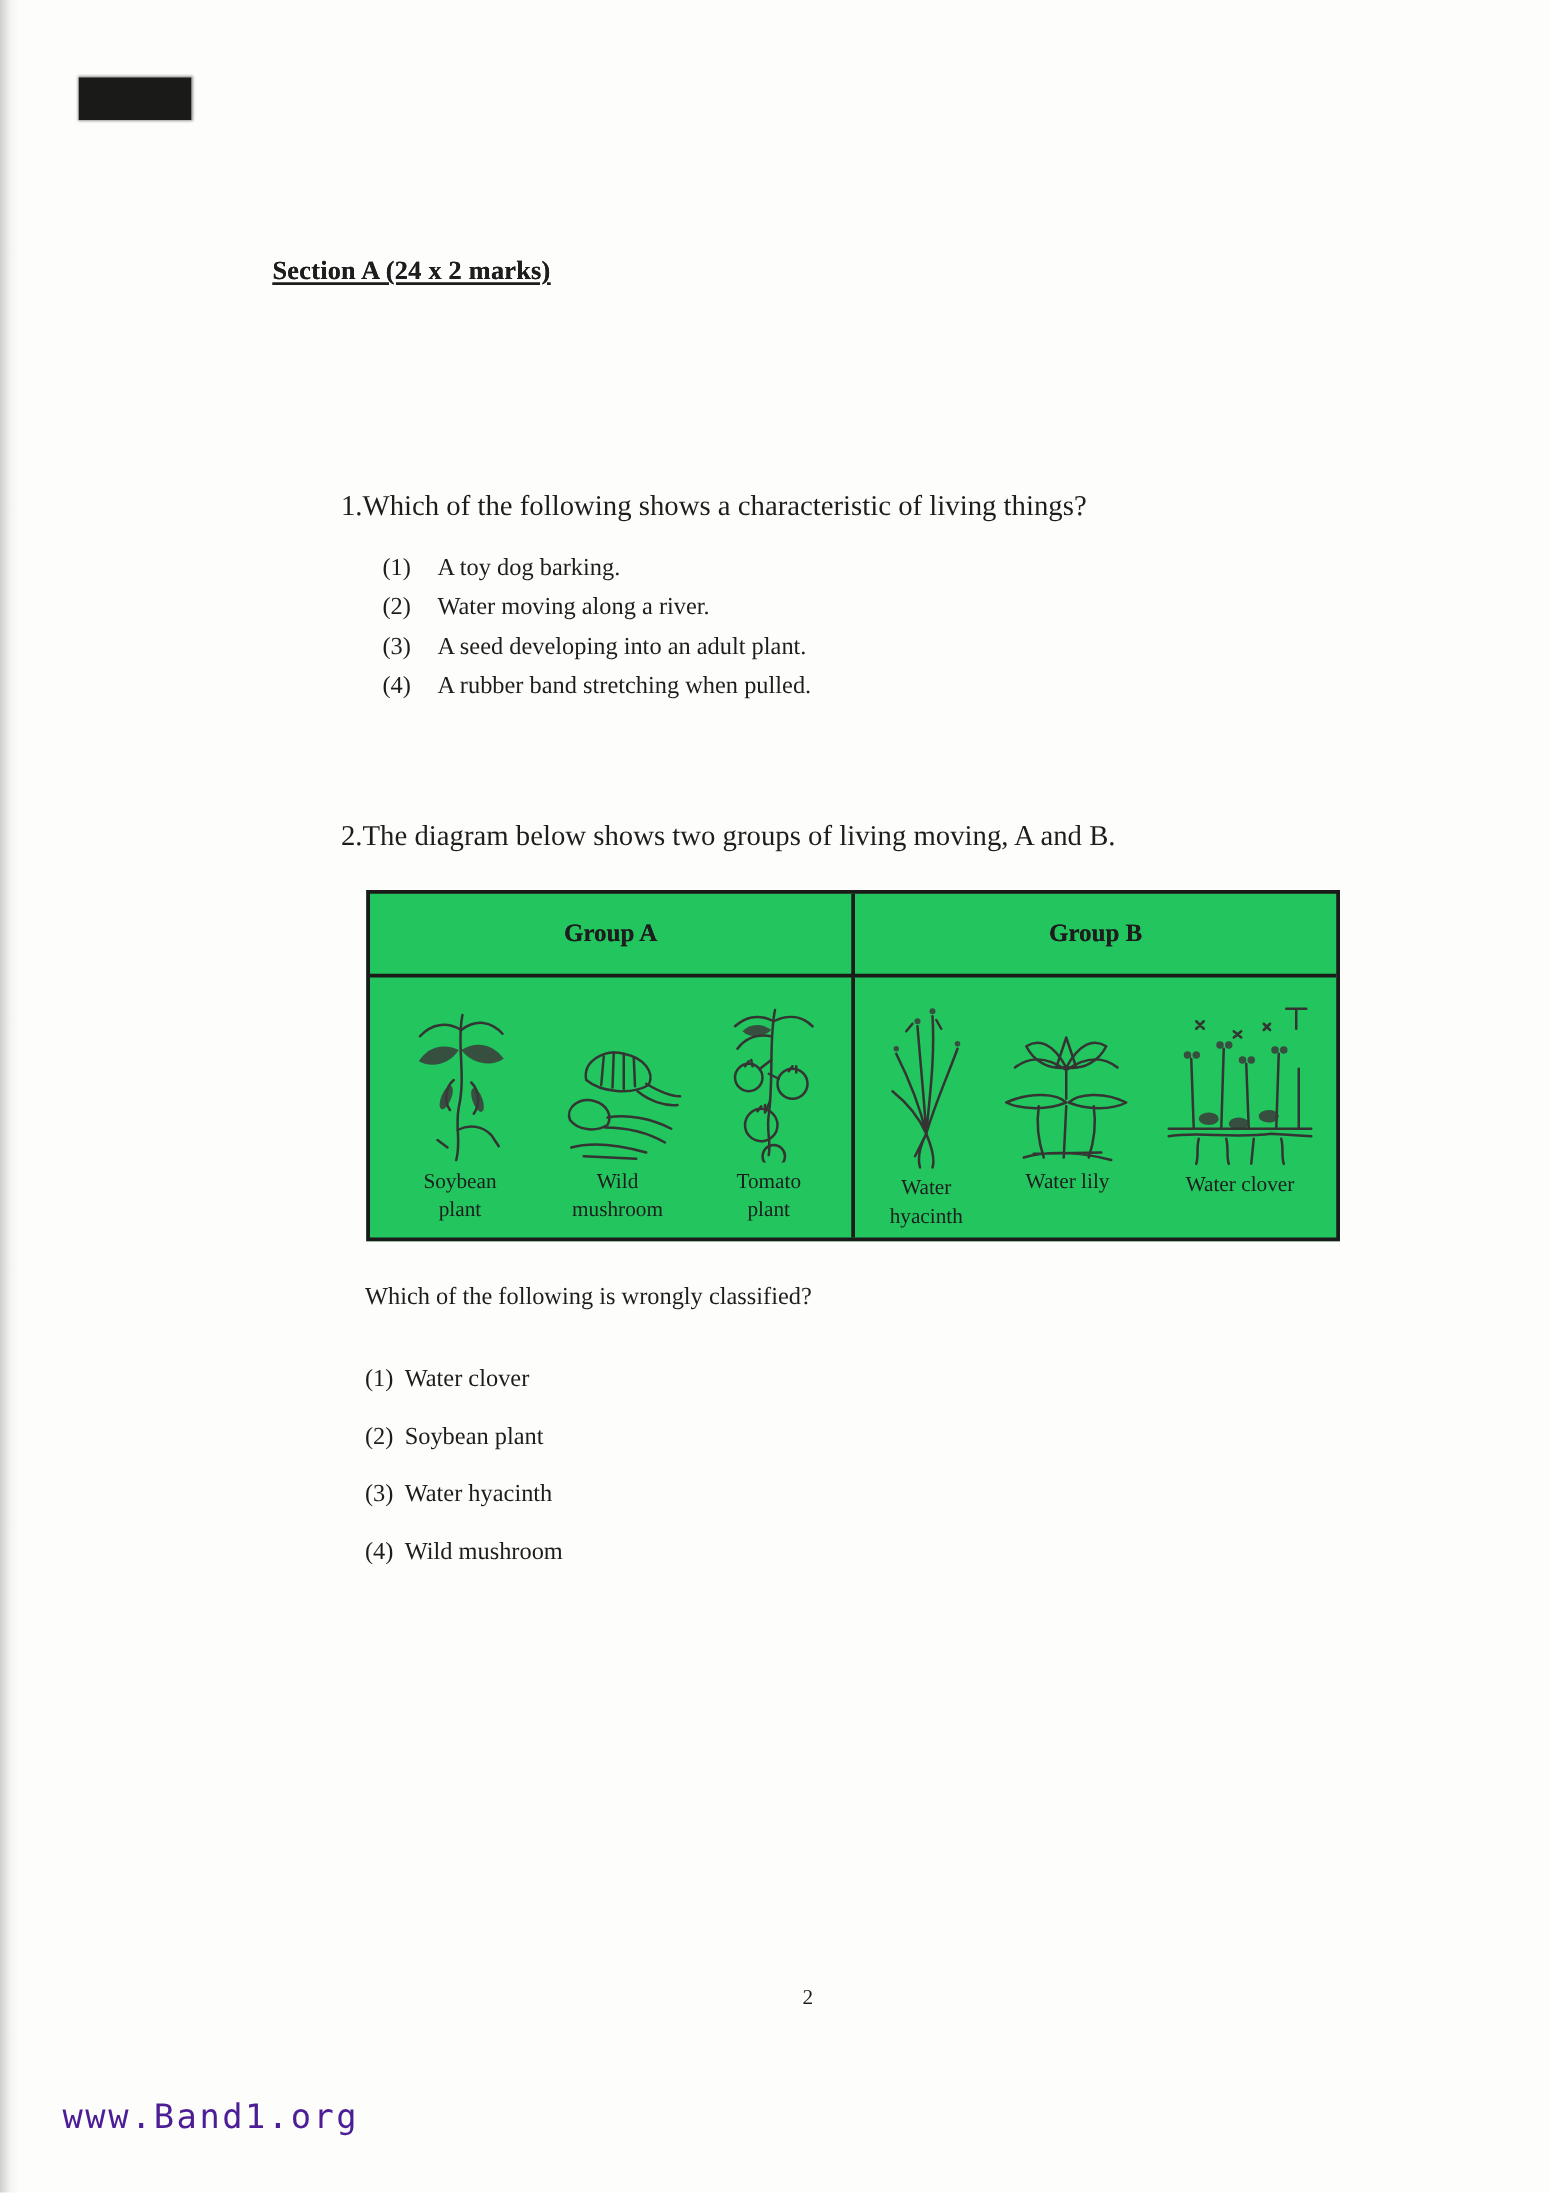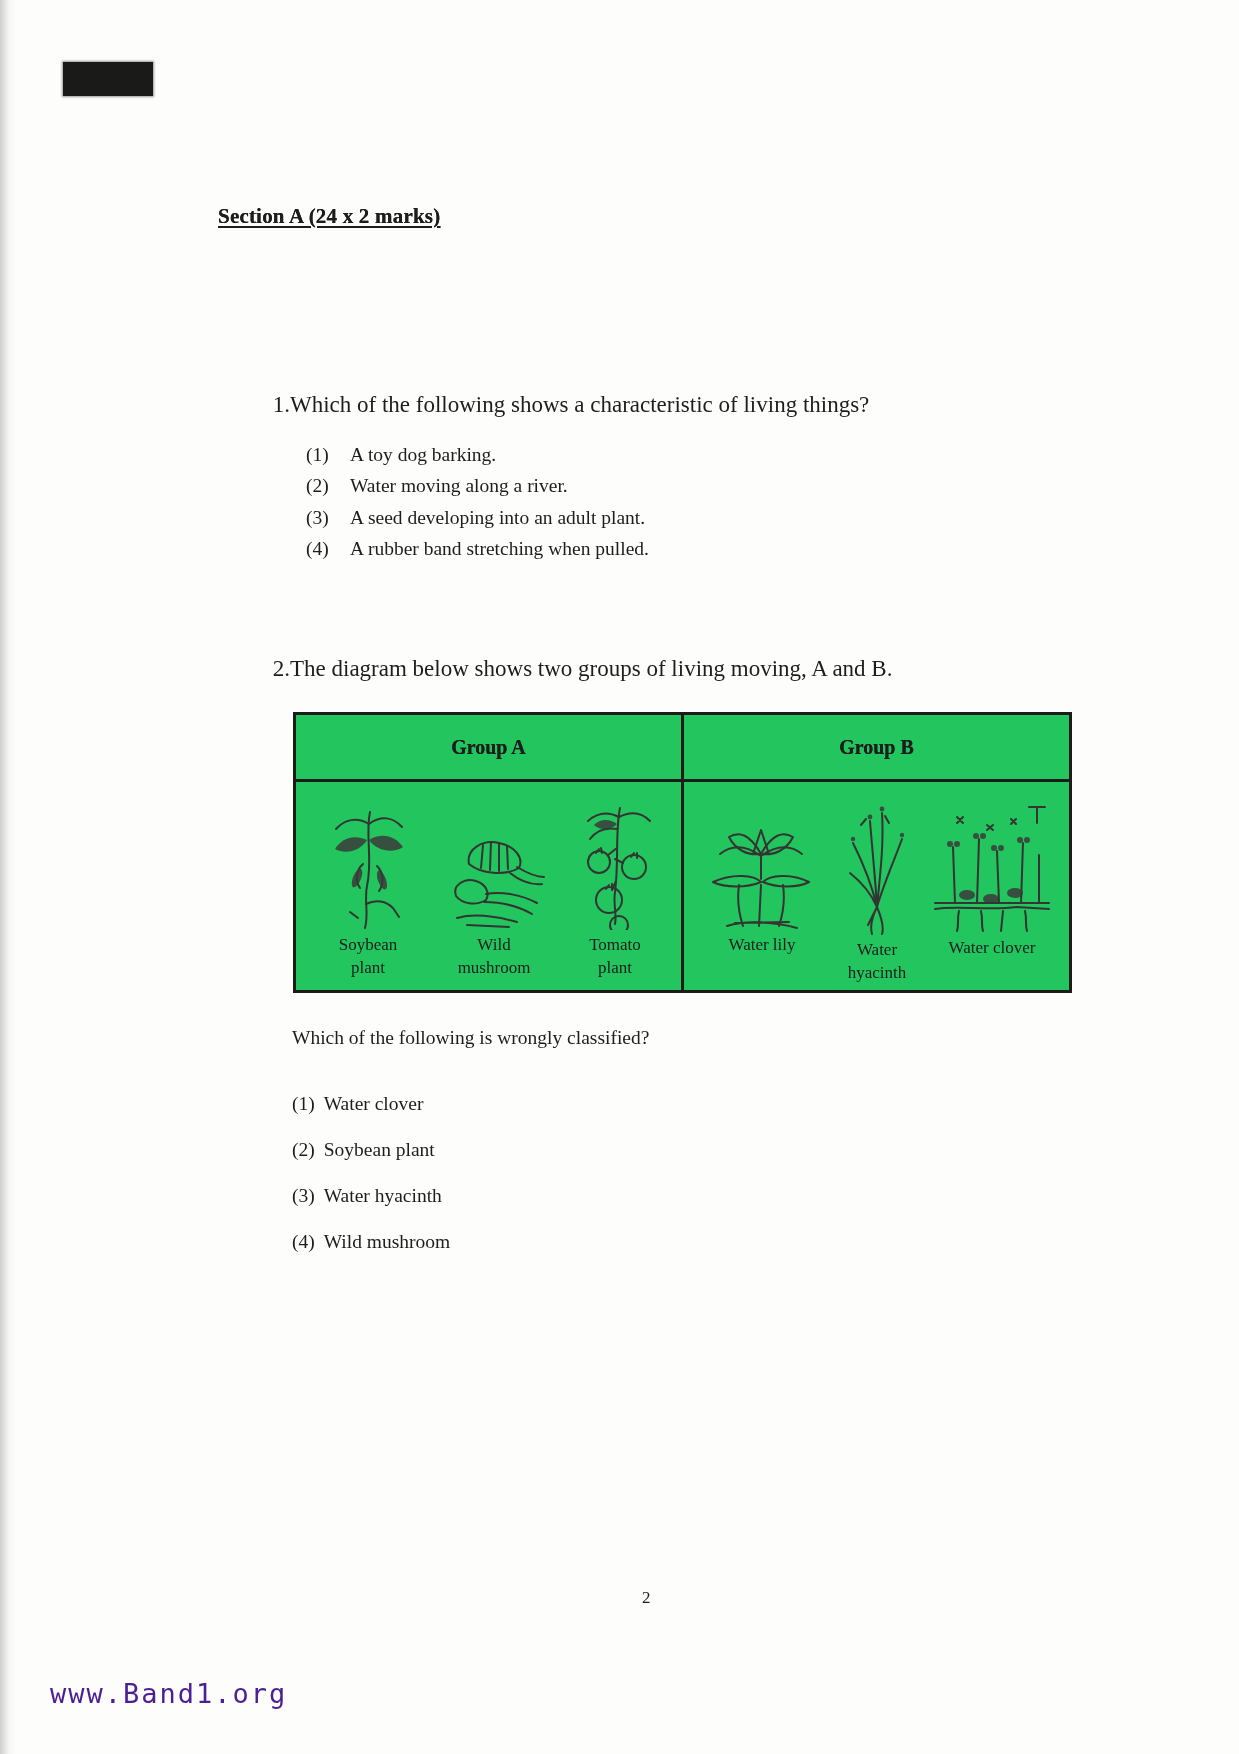--- a/index.html
+++ b/index.html
@@ -178,45 +178,45 @@
           <path class="sketch" d="M43 51 l9 -7 M58 59 l-8 -4 M47 86 l4 -9"></path>
           <path class="sketch" d="M31 49 l3 -4 m3 4 l-1 -5 M66 53 l3 -4 m3 5 l0 -5 M41 85 l3 -4 m3 4 l0 -5"></path>
           <circle class="sketch" cx="54" cy="121" r="9"></circle>
         </svg>
         <figcaption>Tomato
 plant</figcaption>
       </figure>
     </div>
 
     <div class="gcell">
+      <figure class="fig fig-hyacinth">
+        <svg width="72" height="140" viewBox="0 0 72 140">
+          <path class="sketch" d="M36 112 C30 86 21 66 12 48 M36 112 C34 80 31 52 29 26 M36 112 C39 80 43 50 41 18 M36 112 C43 88 53 66 61 44 M36 112 C29 96 19 86 9 78"></path>
+          <circle class="sketch-fill" cx="29" cy="22" r="2.4"></circle>
+          <circle class="sketch-fill" cx="41" cy="14" r="2.4"></circle>
+          <circle class="sketch-fill" cx="12" cy="44" r="2.2"></circle>
+          <circle class="sketch-fill" cx="61" cy="40" r="2.2"></circle>
+          <path class="sketch" d="M20 30 l5 -6 M48 28 l-4 -7"></path>
+          <path class="sketch" d="M36 112 C31 122 29 132 31 139 M36 112 C41 124 43 133 41 139 M36 112 l-9 18"></path>
+        </svg>
+        <figcaption>Water
+hyacinth</figcaption>
+      </figure>
       <figure class="fig fig-lily">
         <svg width="126" height="106" viewBox="0 0 126 106">
           <path class="sketch" d="M62 6 L54 30 L70 30 Z"></path>
           <path class="sketch" d="M62 30 C51 10 40 7 30 13 C36 25 48 32 62 30 Z"></path>
           <path class="sketch" d="M62 30 C73 10 84 7 94 13 C88 25 76 32 62 30 Z"></path>
           <path class="sketch" d="M62 32 C45 20 31 22 21 30 M62 32 C79 20 93 22 103 30"></path>
           <path class="sketch" d="M14 58 C34 49 55 51 62 58 C48 64 26 64 14 58 Z"></path>
           <path class="sketch" d="M110 58 C92 49 71 51 64 58 C78 64 99 64 110 58 Z"></path>
           <path class="sketch" d="M62 33 L62 55 M40 61 C38 75 40 90 44 102 M84 61 C86 75 84 90 80 102 M62 61 L60 102"></path>
           <path class="sketch" d="M28 102 C48 96 76 98 98 104 M36 99 l54 -1"></path>
         </svg>
         <figcaption>Water lily</figcaption>
-      </figure>
-      <figure class="fig fig-hyacinth">
-        <svg width="72" height="140" viewBox="0 0 72 140">
-          <path class="sketch" d="M36 112 C30 86 21 66 12 48 M36 112 C34 80 31 52 29 26 M36 112 C39 80 43 50 41 18 M36 112 C43 88 53 66 61 44 M36 112 C29 96 19 86 9 78"></path>
-          <circle class="sketch-fill" cx="29" cy="22" r="2.4"></circle>
-          <circle class="sketch-fill" cx="41" cy="14" r="2.4"></circle>
-          <circle class="sketch-fill" cx="12" cy="44" r="2.2"></circle>
-          <circle class="sketch-fill" cx="61" cy="40" r="2.2"></circle>
-          <path class="sketch" d="M20 30 l5 -6 M48 28 l-4 -7"></path>
-          <path class="sketch" d="M36 112 C31 122 29 132 31 139 M36 112 C41 124 43 133 41 139 M36 112 l-9 18"></path>
-        </svg>
-        <figcaption>Water
-hyacinth</figcaption>
       </figure>
       <figure class="fig fig-clover">
         <svg width="126" height="134" viewBox="0 0 126 134">
           <path class="sketch" d="M108 8 L108 24 M100 8 L116 8"></path>
           <path class="sketch" d="M28 18 l6 6 M34 18 l-6 6 M58 26 l6 5 M64 26 l-6 5 M82 20 l5 5 M87 20 l-5 5"></path>
           <path class="sketch" d="M26 104 L24 48 M48 104 L50 40 M70 104 L68 52 M92 104 L94 44 M110 104 L110 56"></path>
           <circle class="sketch-fill" cx="21" cy="45" r="3"></circle>
             <circle class="sketch-fill" cx="28" cy="45" r="3"></circle>
           <circle class="sketch-fill" cx="47" cy="37" r="3"></circle>
             <circle class="sketch-fill" cx="54" cy="37" r="3"></circle>

